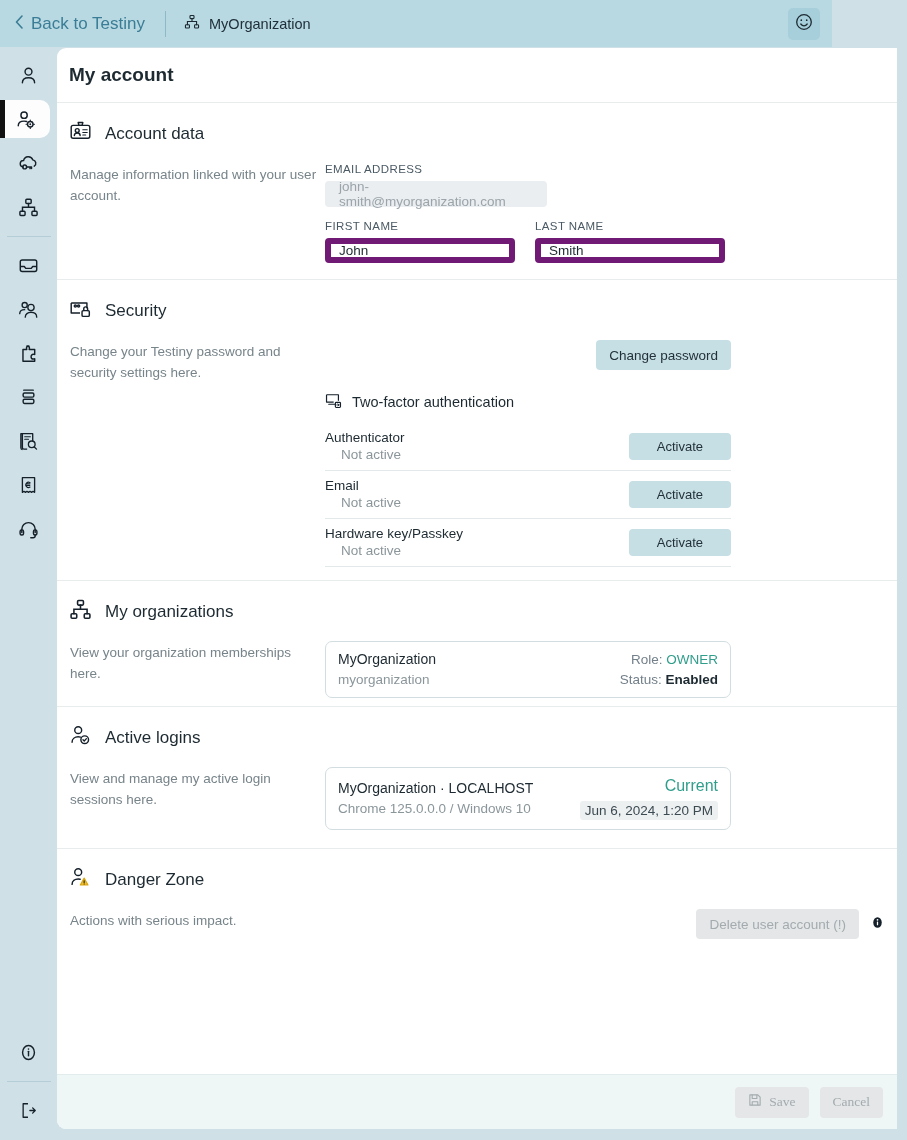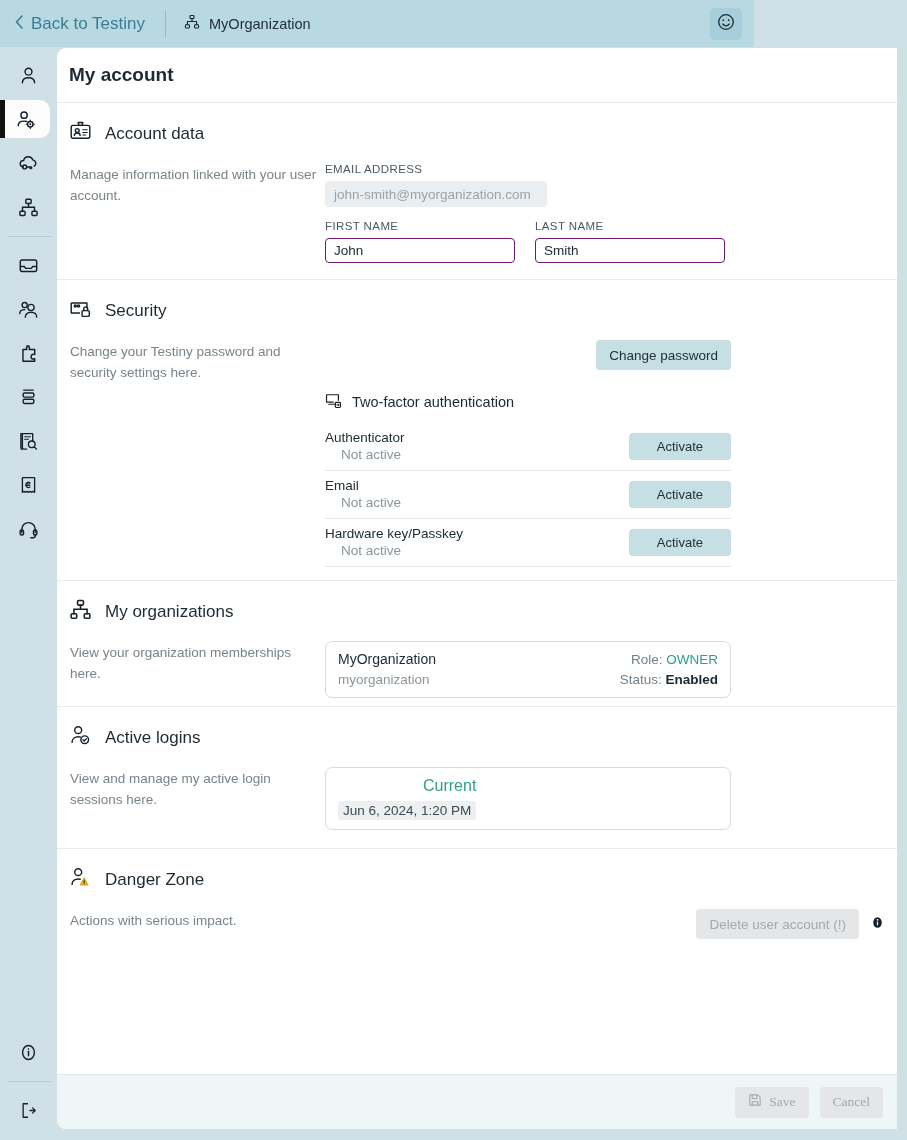--- a/index.html
+++ b/index.html
@@ -7,21 +7,21 @@
     width: 907px; height: 1140px;
     font-family: "Liberation Sans", sans-serif;
     background: #cfe0e6;
     overflow: hidden;
   }
   body { position: relative; }
 
   
   .topbar {
     position: absolute; top: 0; left: 0;
-    width: 754px; height: 47px;
+    width: 832px; height: 47px;
     background: #b8d9e2;
     display: flex; align-items: center;
     padding: 0 12px 0 14px;
   }
   .back-link {
     display: flex; align-items: center; gap: 7px;
     color: #3b7d96; font-size: 17px; cursor: pointer;
     white-space: nowrap;
   }
   .back-chevron { font-size: 16px; line-height: 1; color: #3b7d96; display:block; }
@@ -103,21 +103,21 @@
   }
   .sec-right { flex: 1; padding-left: 5px; }
 
   
   .field-label {
     font-size: 11.5px; color: #4a5963; letter-spacing: .4px;
     margin-bottom: 6px; text-transform: uppercase;
   }
   .row { display: flex; align-items: flex-end; gap: 20px; }
   .input {
-    height: 25px; border: 1px solid #701a75; border-radius: 4px;
+    height: 25px; border: 6px solid #701a75; border-radius: 4px;
     background: #fff; padding: 0 8px; font-size: 13.5px; color: #1d2a31;
     display: flex; align-items: center; width: 190px;
   }
   .input.readonly {
     background: #ebeef0; border-color: #ebeef0; color: #9aa4aa;
     width: 222px; height: 26px;
   }
   .btn {
     background: #c6dfe4; border: none; border-radius: 4px;
     color: #23323a; font-size: 13.5px; font-family: inherit;
@@ -495,20 +495,24 @@
             <circle cx="16.4" cy="16.4" r="4"></circle>
             <path d="M14.6 16.5l1.3 1.3 2.3-2.5" stroke-linecap="round" stroke-linejoin="round" stroke-width="1.4"></path>
           </svg>
         </span>
         <span class="sec-title">Active logins</span>
       </div>
       <div class="sec-body">
         <div class="sec-desc">View and manage my active login sessions here.</div>
         <div class="sec-right">
           <div class="info-card">
+            <div>
+              <div class="ic-left-top">MyOrganization · LOCALHOST</div>
+              <div class="ic-left-sub">Chrome 125.0.0.0 / Windows 10</div>
+            </div>
             <div class="ic-right">
               <div class="accent">Current</div>
               <div style="margin-top:6px;">
                 <span class="chip-time">Jun 6, 2024, 1:20 PM</span>
               </div>
             </div>
           </div>
         </div>
       </div>
     </div>

